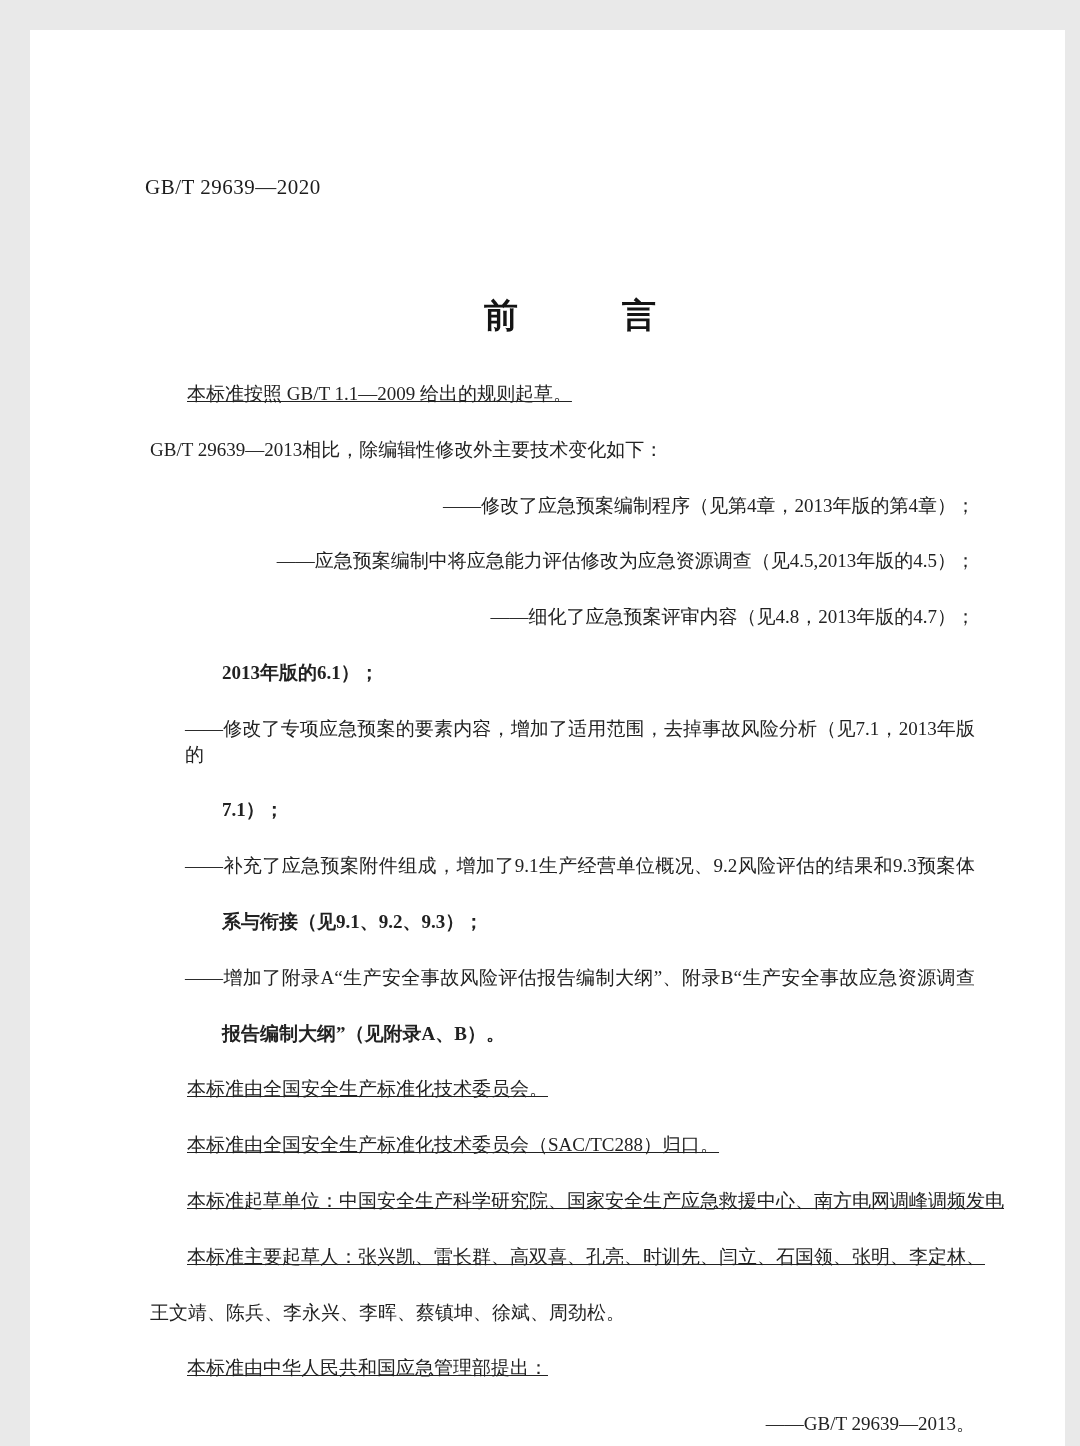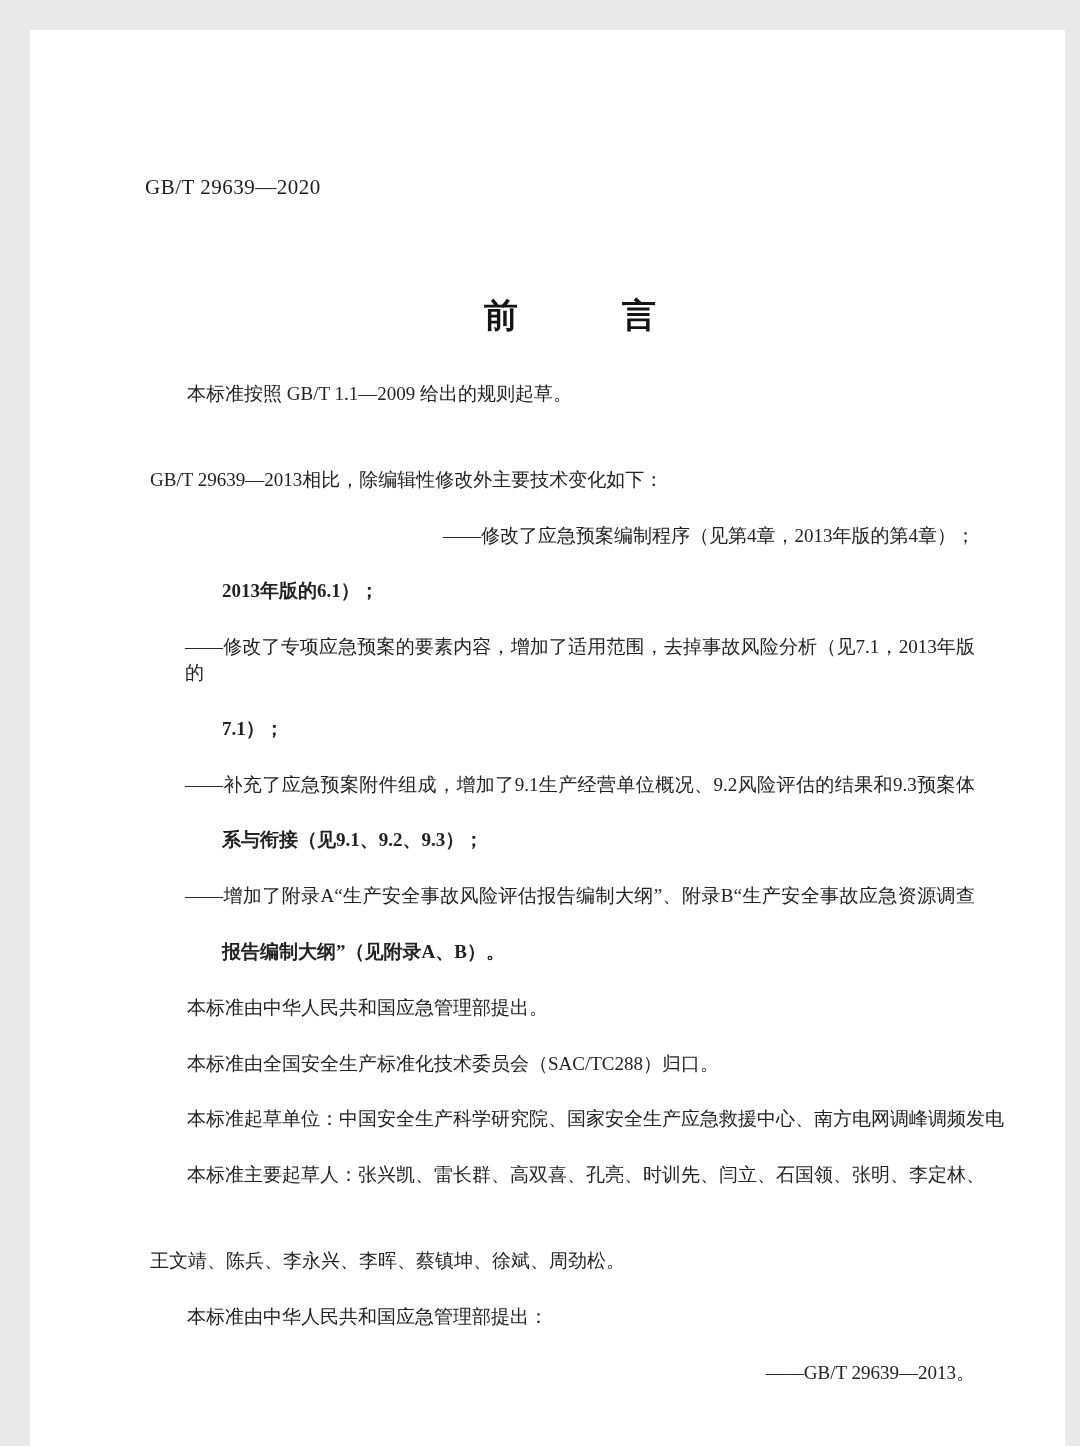--- a/index.html
+++ b/index.html
@@ -40,22 +40,22 @@
     position: absolute;
     left: 105px;
     top: 321px;
     width: 870px;
     font-family: "Liberation Serif", "DejaVu Serif", serif;
     font-size: 19px;
     line-height: 25.8px;
     color: #222222;
   }
   .line { min-height: 25.8px; white-space: nowrap; }
-  .line.para  { padding-left: 37px; }
-  .line.flush { padding-left: 0; margin-top: 30px; }
+  .line.para  { padding-left: 37px; text-decoration: underline; }
+  .line.flush { padding-left: 0; }
   .line.dash  { padding-left: 35px; text-align: right; }
   .line.cont  { padding-left: 72px; font-weight: bold; }
   .line.just  {
     white-space: normal;
     text-align: justify;
     text-align-last: justify;
   }
 </style>
 </head>
 <body>
@@ -66,28 +66,30 @@
 
   <div class="foreword-title">
     <span>前</span>
     <span>言</span>
   </div>
 
   <div class="body-text">
     <div class="line para">本标准按照 GB/T 1.1—2009 给出的规则起草。</div>
     <div class="line flush">GB/T 29639—2013相比，除编辑性修改外主要技术变化如下：</div>
     <div class="line dash">——修改了应急预案编制程序（见第4章，2013年版的第4章）；</div>
+    <div class="line dash">——应急预案编制中将应急能力评估修改为应急资源调查（见4.5,2013年版的4.5）；</div>
+    <div class="line dash">——细化了应急预案评审内容（见4.8，2013年版的4.7）；</div>
     <div class="line cont">2013年版的6.1）；</div>
     <div class="line dash just">——修改了专项应急预案的要素内容，增加了适用范围，去掉事故风险分析（见7.1，2013年版的</div>
     <div class="line cont">7.1）；</div>
     <div class="line dash just">——补充了应急预案附件组成，增加了9.1生产经营单位概况、9.2风险评估的结果和9.3预案体</div>
     <div class="line cont">系与衔接（见9.1、9.2、9.3）；</div>
     <div class="line dash just">——增加了附录A“生产安全事故风险评估报告编制大纲”、附录B“生产安全事故应急资源调查</div>
     <div class="line cont">报告编制大纲”（见附录A、B）。</div>
-    <div class="line para">本标准由中华人民共和国应急管理部提出。</div>
+    <div class="line para">本标准由全国安全生产标准化技术委员会。</div>
     <div class="line para">本标准由全国安全生产标准化技术委员会（SAC/TC288）归口。</div>
     <div class="line para">本标准起草单位：中国安全生产科学研究院、国家安全生产应急救援中心、南方电网调峰调频发电</div>
     <div class="line para">本标准主要起草人：张兴凯、雷长群、高双喜、孔亮、时训先、闫立、石国领、张明、李定林、</div>
     <div class="line flush">王文靖、陈兵、李永兴、李晖、蔡镇坤、徐斌、周劲松。</div>
     <div class="line para">本标准由中华人民共和国应急管理部提出：</div>
     <div class="line dash">——GB/T 29639—2013。</div>
   </div>
 
 </div>
 

